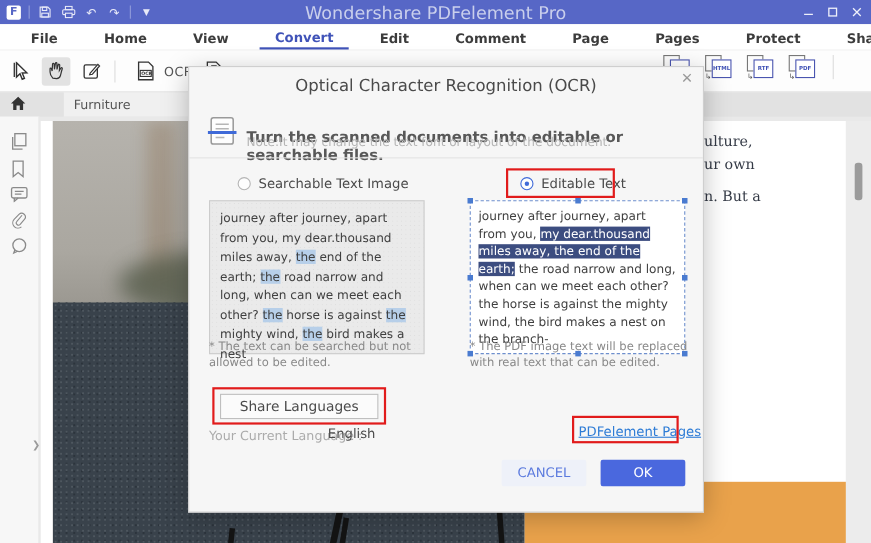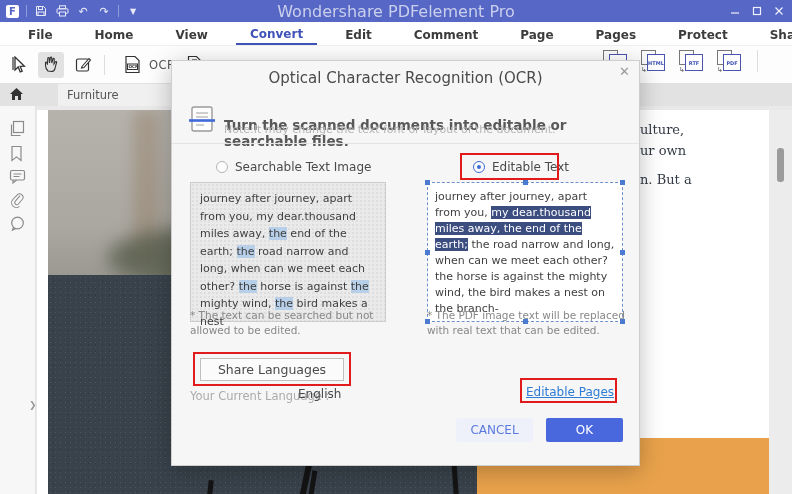--- a/index.html
+++ b/index.html
@@ -341,18 +341,18 @@
 
   <div class="footnote footnote-left">* The text can be searched but not allowed to be edited.</div>
   <div class="footnote footnote-right">* The PDF image text will be replaced with real text that can be edited.</div>
 
   <div class="btn-changelang">Share Languages</div>
   <div class="redbox redbox-changelang"></div>
 
   <div class="lang-row">Your Current Language :</div>
   <div class="lang-value">English</div>
 
-  <a class="link-custpages">Editable Pages</a>
+  <a class="link-custpages">PDFelement Pages</a>
   <div class="redbox redbox-custpages"></div>
 
   <div class="btn btn-ok">OK</div>
   <div class="btn btn-cancel">CANCEL</div>
 </div>
 
 </body></html>

